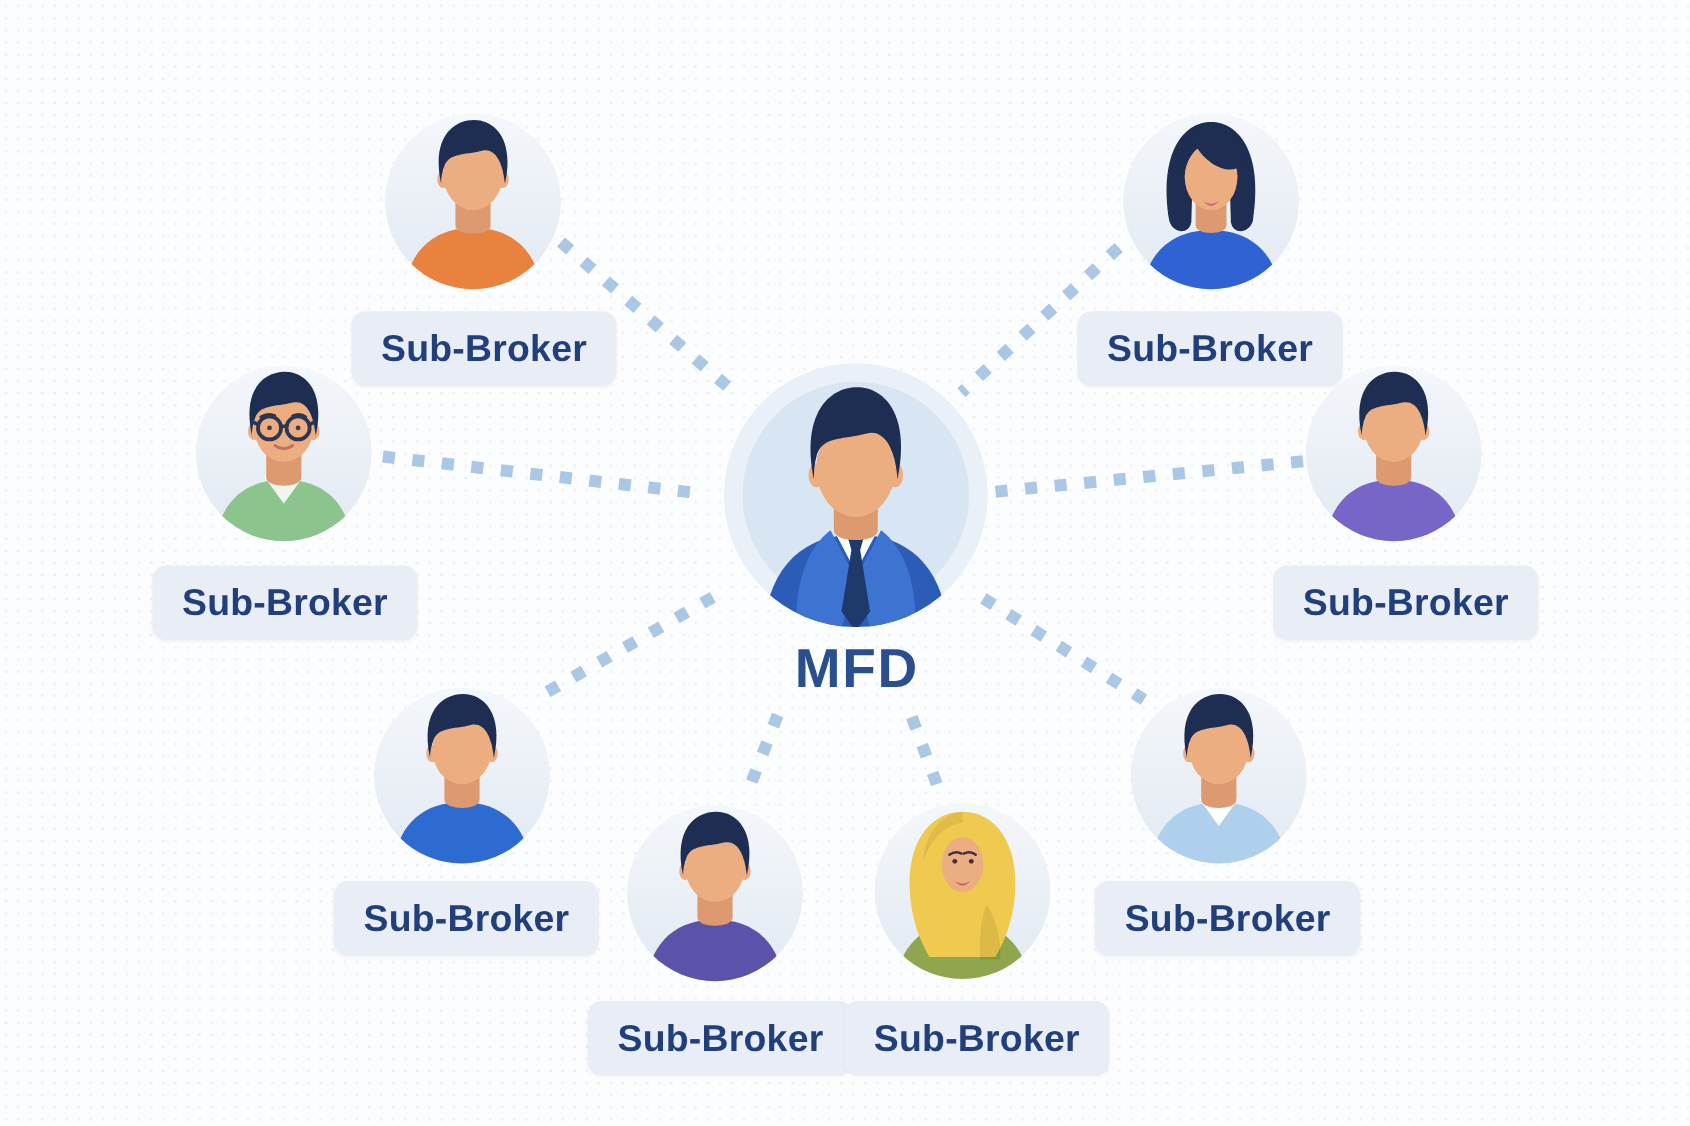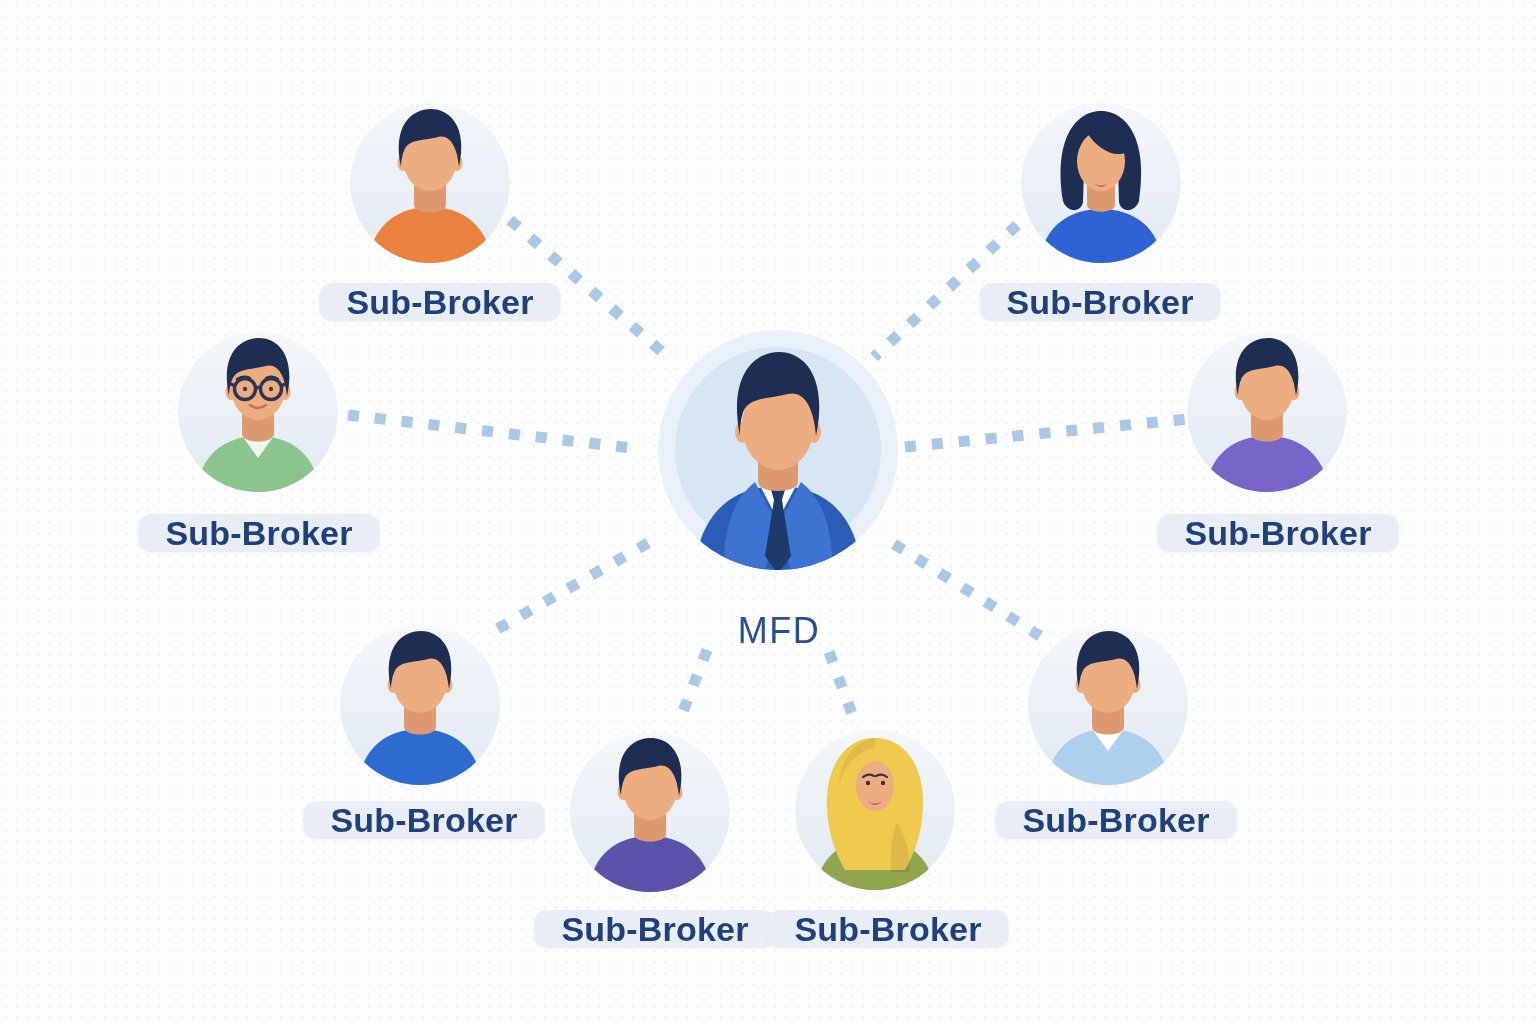--- a/index.html
+++ b/index.html
@@ -17,28 +17,28 @@
     stroke-dasharray:11 16;
     stroke-linecap:butt;
   }
   .av { position:absolute; width:160px; height:160px; z-index:2; }
   .av.center { width:240px; height:240px; }
   .pill {
     position:absolute; transform:translateX(-50%); z-index:3;
     background:var(--label-bg,#e9eef6);
     color:var(--label-text,#21407b);
     font-size:34px; font-weight:600; line-height:1;
-    padding:2px 27px; border-radius:13px; letter-spacing:0.2px;
+    padding:17px 27px; border-radius:13px; letter-spacing:0.2px;
     white-space:nowrap;
     box-shadow:0 1px 3px rgba(40,60,100,0.05);
   }
   .center-label {
     position:absolute; transform:translateX(-50%); z-index:3;
     color:var(--center-text,#2a4f8f);
-    font-size:36px; font-weight:400; letter-spacing:1.5px; line-height:1;margin-top:30px;
+    font-size:50px; font-weight:700; letter-spacing:1.5px; line-height:1;
   }
 </style>
 </head>
 <body style="--connector-color: #abc7e6; --label-bg: #e9eef6; --label-text: #21407b; --center-text: #2a4f8f; --skin: #ecae80; --skin-shadow: #dd9a70; --hair: #1e2d52;">
 
 <svg width="0" height="0" style="position:absolute" aria-hidden="true">
   <defs>
     <linearGradient id="avbg" x1="0" y1="0" x2="0" y2="1">
       <stop offset="0" stop-color="#f4f7fb"></stop>
       <stop offset="1" stop-color="#e2e9f2"></stop>

